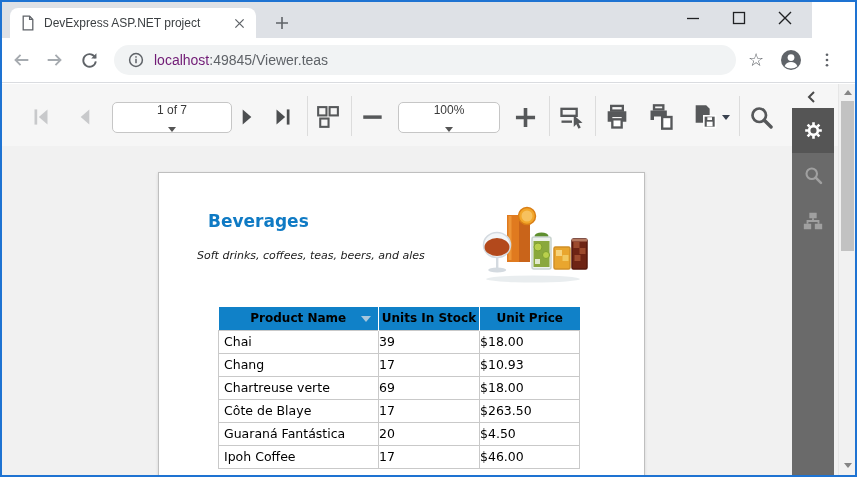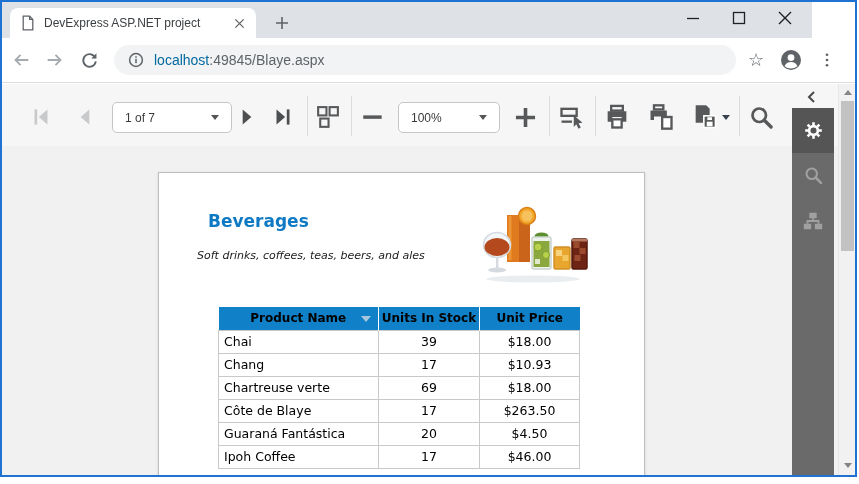--- a/index.html
+++ b/index.html
@@ -16,47 +16,47 @@
   .tab-close { width:17px; height:17px; display:flex; align-items:center; justify-content:center; border-radius:50%; cursor:pointer; }
   .newtab { position:absolute; left:268px; top:9px; width:24px; height:24px; display:flex; align-items:center; justify-content:center; cursor:pointer; }
   .win-controls { position:absolute; right:4px; top:0; height:34px; display:flex; }
   .win-btn { width:46px; height:32px; display:flex; align-items:center; justify-content:center; cursor:pointer; }
 
   
   .addressbar { position:absolute; left:2px; top:38px; width:853px; height:45px; background:#fff; border-bottom:1px solid #DADCE0; display:flex; align-items:center; }
   .nav-btn { width:30px; height:30px; display:flex; align-items:center; justify-content:center; margin-left:4px; cursor:pointer; }
   .omnibox { margin-left:10px; width:622px; height:30px; background:#F1F3F4; border-radius:15px; display:flex; align-items:center; padding:0 14px; }
   .url { font-size:14px; margin-left:10px; white-space:nowrap; }
-  .url .host { color:#0369a1; }
+  .url .host { color:#701a75; }
   .url .rest { color:#5F6368; }
   .ab-right { display:flex; align-items:center; margin-left:12px; gap:16px; }
   .star { font-size:18px; color:#5F6368; cursor:pointer; line-height:1; }
 
   
   .viewer { position:absolute; left:2px; top:84px; width:853px; height:391px; background:#F1F1F1; overflow:hidden; }
   .vtoolbar { position:absolute; left:0; top:0; width:853px; height:62px; background:#F6F6F6; }
   .tbtn { position:absolute; top:18px; width:30px; height:30px; display:flex; align-items:center; justify-content:center; cursor:pointer; }
   .tsep { position:absolute; top:12px; width:1px; height:40px; background:#DCDCDC; }
-  .tselect { position:absolute; top:18px; height:31px; background:#fff; border:1px solid #C6C6C6; border-radius:5px; display:flex; align-items:center; justify-content:space-between; padding:0 12px; cursor:pointer; }
+  .tselect { position:absolute; top:18px; height:31px; background:#fff; border:1px solid #C6C6C6; border-radius:5px; display:flex; align-items:center; justify-content:space-between; padding:0 12px; cursor:pointer;flex-direction:column; }
   .tselect span { font-size:12px; color:#3a3a3a; }
   .caret { width:0; height:0; border-left:4px solid transparent; border-right:4px solid transparent; border-top:5px solid #555; }
 
   
   .content { position:absolute; left:0; top:62px; width:853px; height:329px; background:#F1F1F1; }
   .page { position:absolute; left:156px; top:26px; width:487px; height:600px; background:#fff; border:1px solid #BFBFBF; box-shadow:0 1px 3px rgba(0,0,0,0.12); overflow:hidden; font-family:"DejaVu Sans", sans-serif; }
   .rpt-title { position:absolute; left:49px; top:38px; font-size:17px; font-weight:bold; color:#0F7AC4; }
   .rpt-subtitle { position:absolute; left:38px; top:76px; font-size:11px; font-style:italic; color:#1a1a1a;text-align:right; }
   .rpt-img { position:absolute; left:318px; top:30px; width:112px; height:82px; }
 
   table.rpt { position:absolute; left:59px; top:134px; border-collapse:collapse; table-layout:fixed; font-size:12.5px; }
   table.rpt th { background:#1081C8; color:#000000; font-weight:bold; font-size:12px; height:23px; text-align:center; position:relative; border-left:1px solid rgba(255,255,255,0.5); }
   table.rpt th:first-child { border-left:none; }
   table.rpt td { height:23px; border:1px solid #C9C9C9; color:#000; background:#fff; }
   td.c-name { width:160px; padding-left:5px; text-align:left; }
-  td.c-num  { text-align:center; }
+  td.c-num  { text-align:left; }
   .w-stock { width:101px; } .w-price { width:100px; }
   .sort-caret { position:absolute; right:7px; top:9px; width:0; height:0; border-left:5px solid transparent; border-right:5px solid transparent; border-top:6px solid #A7C6DC; }
 
   
   .panel-collapse { position:absolute; right:33px; top:4px; width:22px; height:18px; display:flex; align-items:center; justify-content:center; cursor:pointer; }
   .sidebar { position:absolute; right:21px; top:24px; width:42px; height:367px; background:#6A6A6A; }
   .side-btn { width:42px; height:45px; display:flex; align-items:center; justify-content:center; cursor:pointer; }
   .side-btn.active { background:#555555; }
 
   
@@ -125,21 +125,21 @@
           <path d="M18.8 9.3A7.2 7.2 0 1 0 19.2 13" fill="none" stroke="#5F6368" stroke-width="2.1"></path>
           <path d="M19.9 3.8v6h-6z" fill="#5F6368"></path>
         </svg>
     </span>
     <div class="omnibox">
       <svg width="16" height="16" viewBox="0 0 16 16">
           <circle cx="8" cy="8" r="6.4" fill="none" stroke="#5F6368" stroke-width="1.5"></circle>
           <rect x="7.25" y="6.8" width="1.5" height="4.4" fill="#5F6368"></rect>
           <rect x="7.25" y="4.2" width="1.5" height="1.5" fill="#5F6368"></rect>
         </svg>
-      <span class="url"><span class="host">localhost</span><span class="rest">:49845/Blaye.aspx</span></span>
+      <span class="url"><span class="host">localhost</span><span class="rest">:49845/Viewer.teas</span></span>
     </div>
     <div class="ab-right">
       <span class="star">☆</span>
       <svg width="22" height="22" viewBox="0 0 22 22">
           <circle cx="11" cy="11" r="10" fill="#5F6368"></circle>
           <circle cx="11" cy="8.6" r="3.4" fill="#fff"></circle>
           <path d="M4.6 17.2a7 7 0 0 1 12.8 0 10 10 0 0 1-12.8 0z" fill="#fff"></path>
         </svg>
       <svg width="18" height="18" viewBox="0 0 24 24">
           <circle cx="12" cy="5" r="1.8" fill="#5F6368"></circle>

